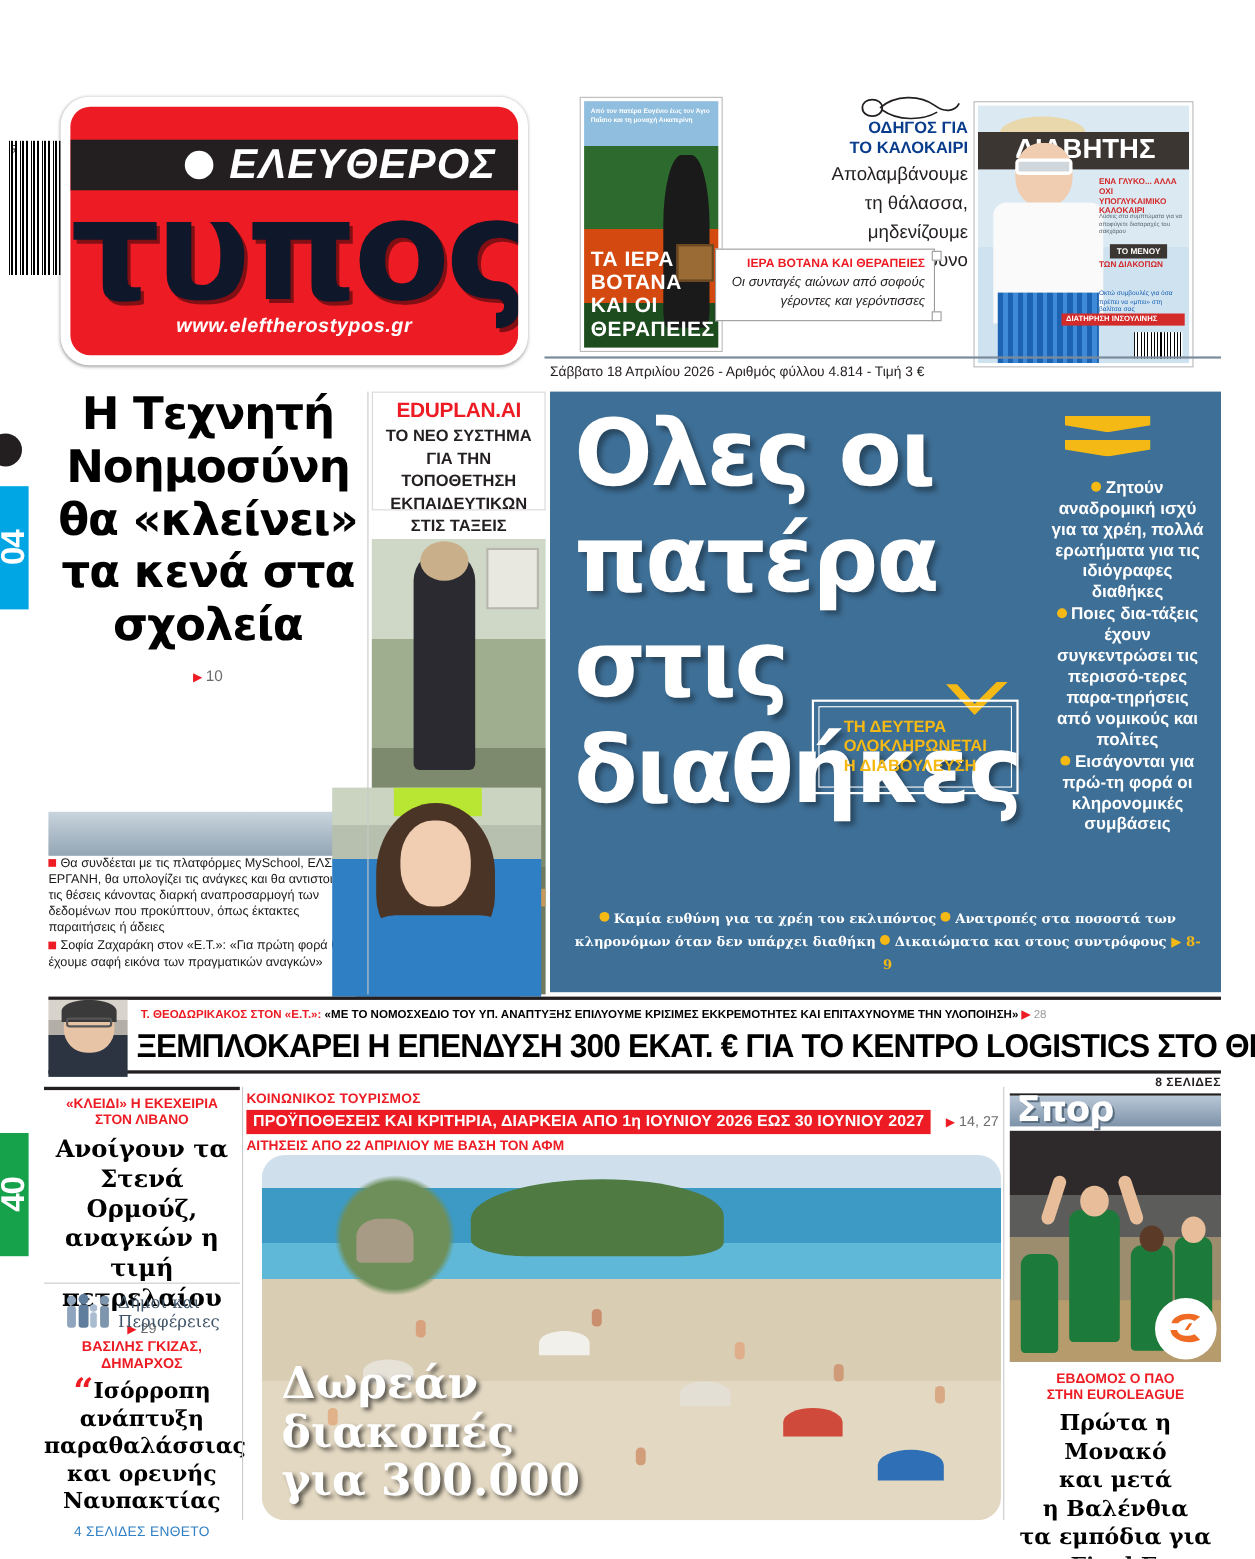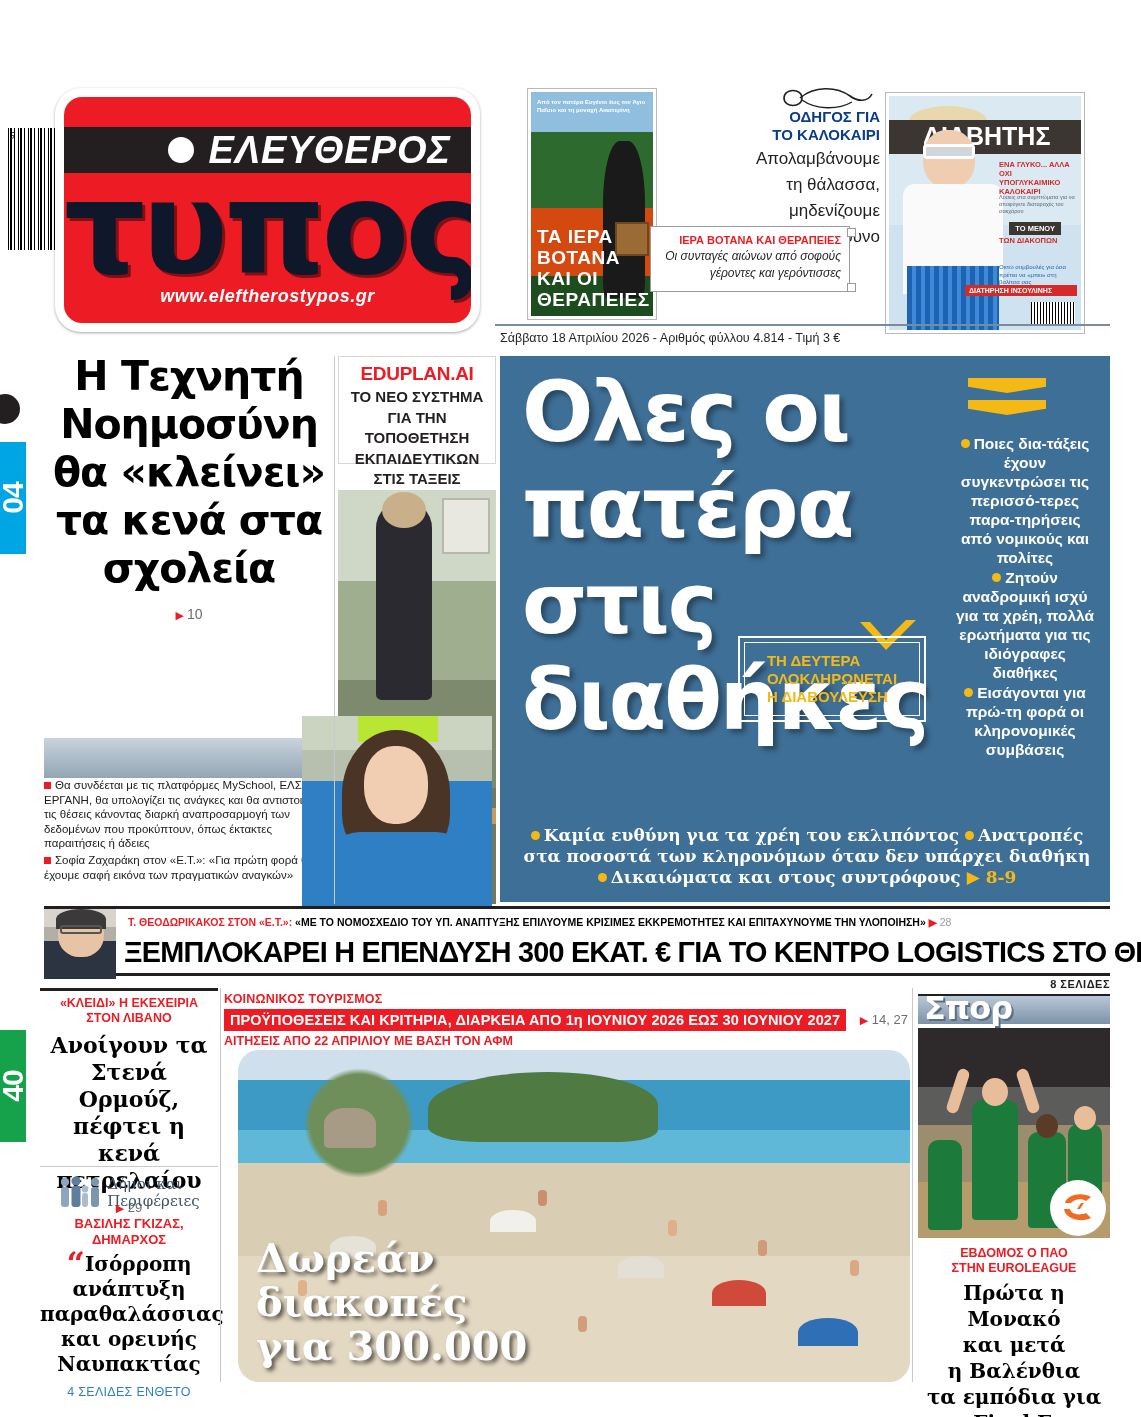--- a/index.html
+++ b/index.html
@@ -182,21 +182,21 @@
 
   .stamp { position: absolute; left: 238px; top: 280px; width: 188px; height: 86px;
     border: 2px solid #fff; }
   .stamp-in { position: absolute; inset: 4px; border: 1px solid #fff;
     display: flex; align-items: center; justify-content: center; }
   .stamp-txt { color: #f5b915; font-weight: 700; font-size: 15px; line-height: 18px; text-align: left; }
   .stamp-check { position: absolute; left: 358px; top: 262px; width: 60px; height: 36px; }
 
   .feat-foot { position: absolute; left: 22px; right: 18px; bottom: 14px;
     color: #fff; font-family: "DejaVu Serif", serif; font-weight: 700;
-    font-size: 17px; line-height: 21px; text-align: center; }
+    font-size: 12px; line-height: 21px; text-align: center; }
   .feat-foot .pg { color: #f5b915; }
 
   
   .banner { position: absolute; left: 44px; top: 906px; width: 1066px; height: 70px;
     border-top: 3px solid #231f20; border-bottom: 3px solid #231f20; }
   .banner-photo { position: absolute; left: 0; top: 0; width: 72px; height: 70px;
     background: linear-gradient(180deg,#d8d3cb 0 26%,#b3aea6 26% 46%,#2b3440 46% 100%);
     overflow: hidden; }
   .bp-head { position: absolute; left: 14px; top: 2px; width: 46px; height: 46px;
     background: #e8c4a6; border-radius: 46%; }
@@ -426,22 +426,22 @@
       <span class="ln">στις</span>
       <span class="ln">διαθήκες</span>
     </div>
 
     <div class="chev">
         <div></div>
         <div></div>
       </div>
 
     <div class="feat-bullets">
+      <p><span class="bdot"></span><span>Ζητούν αναδρομική ισχύ για τα χρέη, πολλά ερωτήματα για τις ιδιόγραφες διαθήκες</span></p>
       <p><span class="bdot"></span><span>Ποιες δια-τάξεις έχουν συγκεντρώσει τις περισσό-τερες παρα-τηρήσεις από νομικούς και πολίτες</span></p>
-      <p><span class="bdot"></span><span>Ζητούν αναδρομική ισχύ για τα χρέη, πολλά ερωτήματα για τις ιδιόγραφες διαθήκες</span></p>
       <p><span class="bdot"></span><span>Εισάγονται για πρώ-τη φορά οι κληρονομικές συμβάσεις</span></p>
     </div>
 
     <svg class="stamp-check" viewBox="0 0 60 36">
       <path d="M2 4 L28 32 L58 2 L48 2 L28 22 L12 4 Z" fill="#f5b915"></path>
     </svg>
 
     <div class="stamp">
       <div class="stamp-in">
         <div class="stamp-txt">
@@ -475,21 +475,21 @@
     <div class="banner-head">ΞΕΜΠΛΟΚΑΡΕΙ Η ΕΠΕΝΔΥΣΗ 300 ΕΚΑΤ. € ΓΙΑ ΤΟ ΚΕΝΤΡΟ LOGISTICS ΣΤΟ ΘΡΙΑΣΙΟ</div>
   </div>
 
   <div class="bl-rule" style="top:988px;"></div>
   <div class="bl1">
     <div class="bl1-kicker">«ΚΛΕΙΔΙ» Η ΕΚΕΧΕΙΡΙΑ</div>
     <div class="bl1-kicker">ΣΤΟΝ ΛΙΒΑΝΟ</div>
     <div class="bl1-title">
       <div>Ανοίγουν τα</div>
       <div>Στενά Ορμούζ,</div>
-      <div>πέφτει η κενά</div>
+      <div>αναγκών η τιμή</div>
       <div>πετρελαίου</div>
     </div>
     <div class="bl1-pg">
       <span class="arrow">▶</span>
       <span>29</span>
     </div>
   </div>
 
   <div class="bl-rule" style="top:1166px; background:#c9c9c9; height:1px;"></div>
   <div class="bl2">

